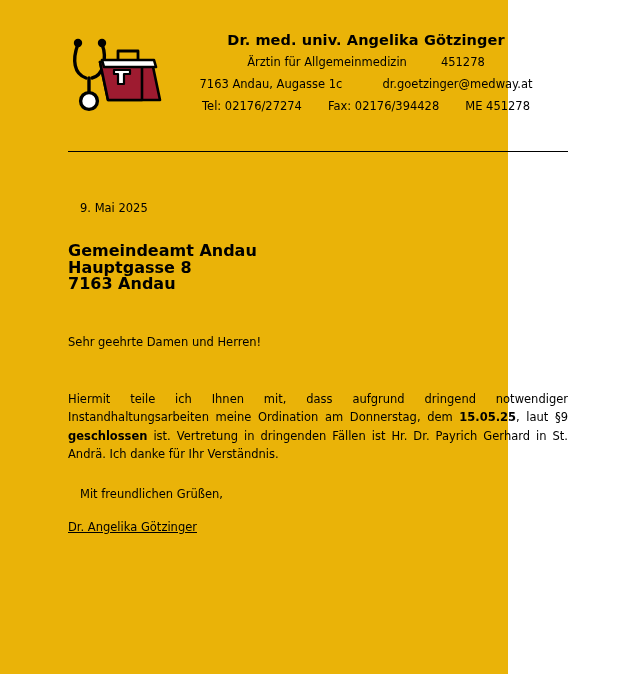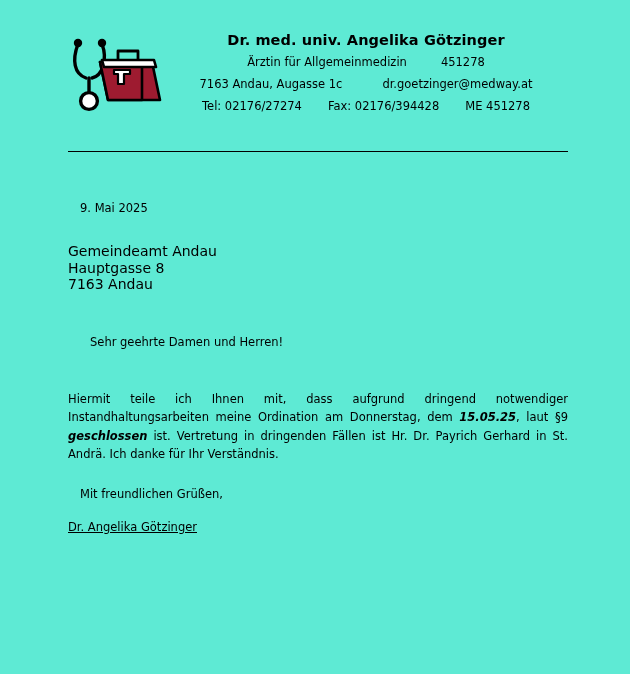--- a/index.html
+++ b/index.html
@@ -12,23 +12,23 @@
     width: 630px;
     height: 674px;
     overflow: hidden;
     font-family: "DejaVu Sans", "Liberation Sans", sans-serif;
     color: #000000;
     -webkit-font-smoothing: antialiased;
   }
 
   .page {
     position: relative;
-    width: 630px;
+    width: 508px;
     height: 674px;
-    background: #5eead4;
+    background: #eab308;
     box-sizing: border-box;
   }
 
   
   .letterhead {
     position: absolute;
     left: 68px;
     top: 30px;
     width: 500px;
     height: 110px;
@@ -84,47 +84,47 @@
     top: 200px;
     font-size: 11.5px;
     line-height: 17px;
     white-space: nowrap;
   }
 
   .recipient {
     position: absolute;
     left: 68px;
     top: 243px;
-    font-size: 14px;
+    font-size: 16px;
     line-height: 16.5px;
+    font-weight: bold;
   }
   .recipient div { white-space: nowrap; }
 
   .salutation {
     position: absolute;
     left: 68px;
     top: 334px;
     font-size: 11.5px;
     line-height: 17px;
     white-space: nowrap;
-    margin-left: 22px;
   }
 
   .body-text {
     position: absolute;
     left: 68px;
     top: 378px;
     width: 500px;
     font-size: 11.5px;
     line-height: 18.5px;
     text-align: justify;
     text-justify: inter-word;
     hyphens: none;
   }
-  .body-text b { font-weight: bold; font-style: italic; }
+  .body-text b { font-weight: bold; }
 
   .closing {
     position: absolute;
     left: 80px;
     top: 486px;
     font-size: 11.5px;
     line-height: 17px;
     white-space: nowrap;
   }
 

